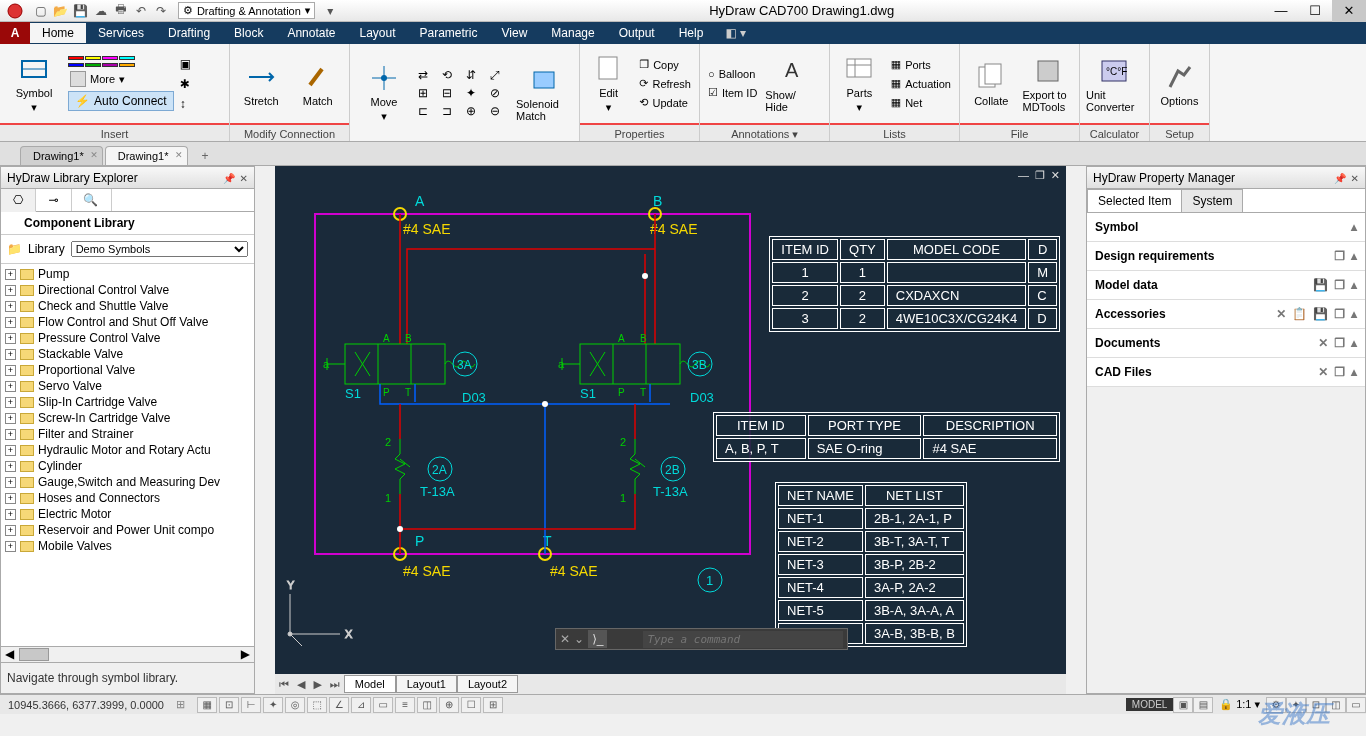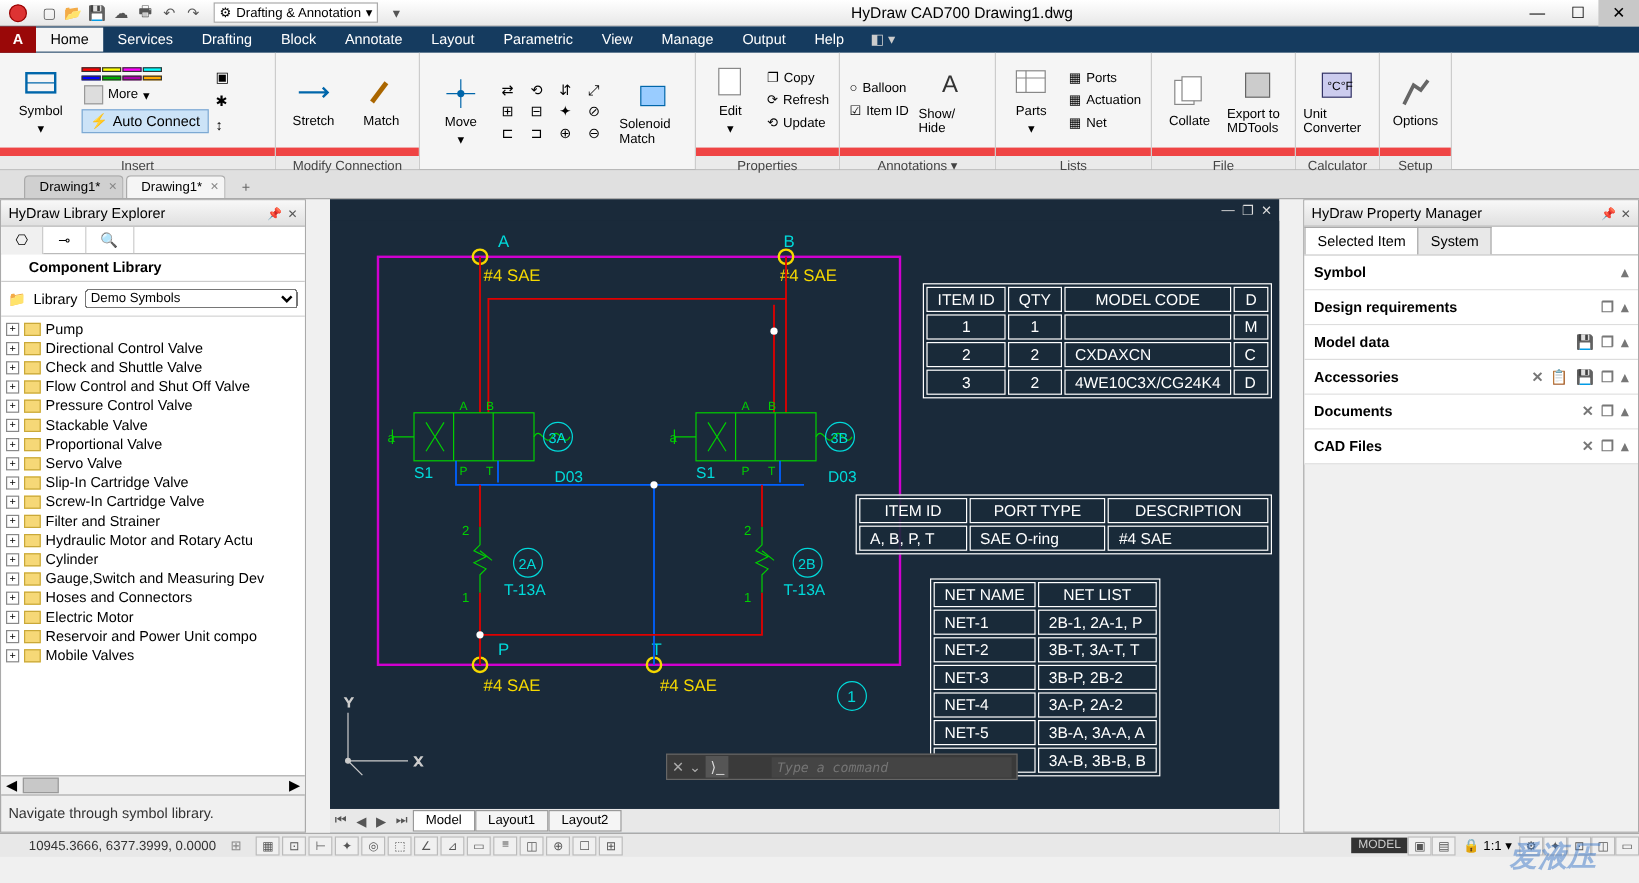--- a/index.html
+++ b/index.html
@@ -19,21 +19,21 @@
 
 .ribbon-tabs { height: 22px; background: #153b5f; display: flex; align-items: center; color: #fff; font-size: 12px; }
 .ribbon-tabs .acad-icon { width: 30px; height: 22px; background: #9a0808; display: flex; align-items: center; justify-content: center; color: #fff; font-weight: bold; }
 .ribbon-tabs .tab { padding: 3px 12px; cursor: pointer; }
 .ribbon-tabs .tab.active { background: #f5f5f5; color: #000; }
 
 
 .ribbon { height: 98px; background: #f5f5f5; border-bottom: 1px solid #aaa; display: flex; }
 .ribbon-panel { border-right: 1px solid #ccc; display: flex; flex-direction: column; }
 .ribbon-panel .panel-body { flex: 1; display: flex; align-items: center; padding: 3px 6px; gap: 6px; }
-.ribbon-panel .panel-title { height: 18px; background: #eaeaea; border-top: 7px solid #ef4444; text-align: center; font-size: 11px; line-height: 18px; color: #444; }
+.ribbon-panel .panel-title { height: 18px; background: #eaeaea; border-top: 2px solid #ef4444; text-align: center; font-size: 11px; line-height: 18px; color: #444; }
 .big-btn { display: flex; flex-direction: column; align-items: center; justify-content: center; width: 56px; font-size: 11px; gap: 2px; }
 .big-btn svg, .big-btn .ico { width: 32px; height: 32px; }
 .small-btn { display: flex; align-items: center; gap: 4px; font-size: 11px; padding: 1px 2px; }
 .small-btn .ico { width: 16px; height: 16px; display: inline-block; }
 .color-row { display: flex; gap: 1px; }
 .color-sw { width: 16px; height: 4px; border: 1px solid #333; }
 .auto-connect { background: #cce3f7; border: 1px solid #7da9d3; padding: 2px 6px; display: flex; align-items: center; gap: 4px; }
 
 
 .doc-tabs { height: 24px; background: #e0e0e0; border-bottom: 1px solid #aaa; display: flex; align-items: end; padding-left: 20px; gap: 2px; }
@@ -85,21 +85,21 @@
 
 .pm-tabs { display: flex; border-bottom: 1px solid #aaa; background: #fff; }
 .pm-tab { padding: 4px 10px; border: 1px solid #aaa; border-bottom: none; margin-right: -1px; font-size: 12px; background: #e8e8e8; }
 .pm-tab.active { background: #fff; }
 .pm-section { display: flex; align-items: center; justify-content: space-between; padding: 7px 8px; border-bottom: 1px solid #ddd; font-size: 12px; background: #fff; }
 .pm-section.bold { font-weight: bold; }
 .pm-section .icons { display: flex; gap: 6px; color: #777; }
 
 
 .statusbar { height: 20px; background: #e8e8e8; border-top: 1px solid #aaa; display: flex; align-items: center; font-size: 11px; }
-.statusbar .coords { padding: 0 8px; color: #333; margin-left: 16px; }
+.statusbar .coords { padding: 0 8px; color: #333; }
 .statusbar .tools { display: flex; gap: 2px; margin-left: 8px; }
 .statusbar .tool { width: 20px; height: 16px; border: 1px solid #bbb; background: #f0f0f0; display: flex; align-items: center; justify-content: center; font-size: 10px; color: #555; }
 .statusbar .spacer { flex: 1; }
 .watermark { position: absolute; right: 36px; bottom: 6px; font-size: 24px; font-weight: bold; color: rgba(60,120,200,0.5); font-style: italic; }
 </style>
 </head>
 <body>
 
 <div class="titlebar">
   <div class="logo">

